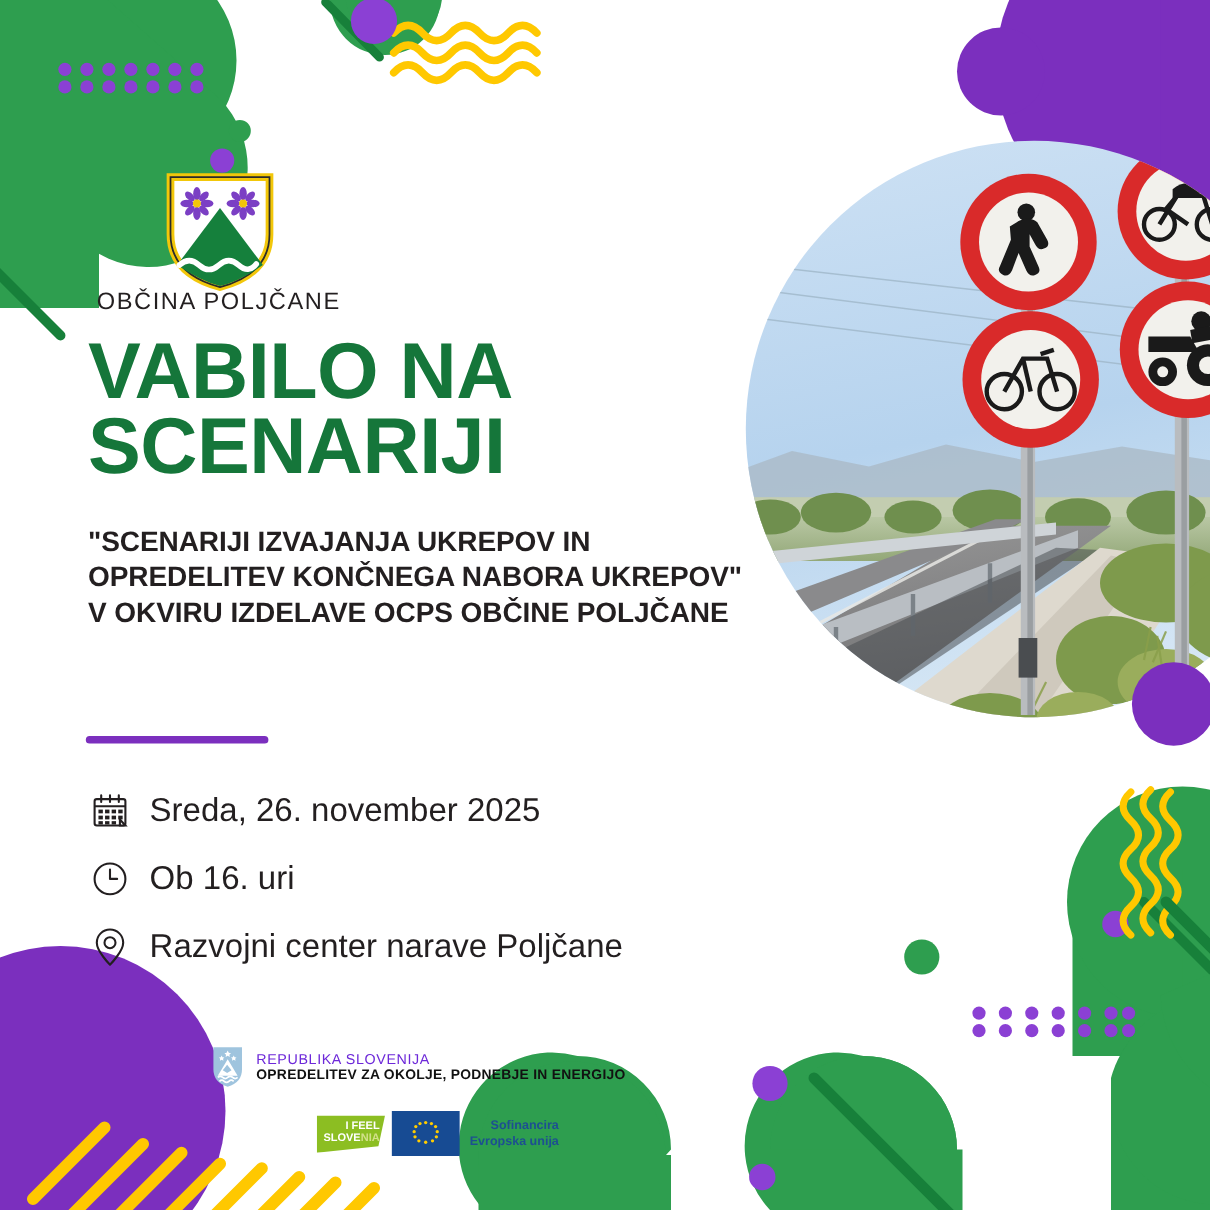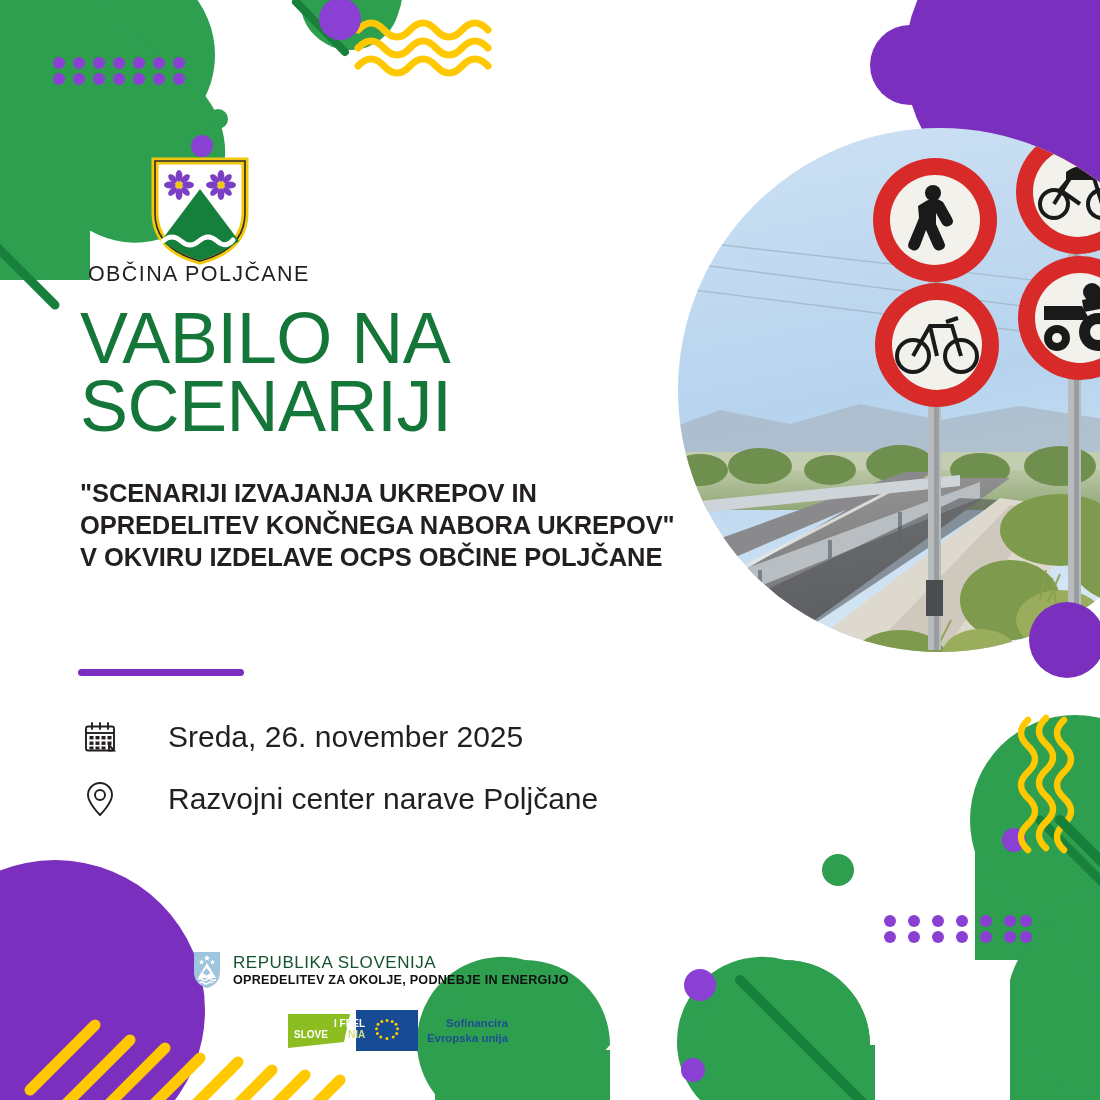--- a/index.html
+++ b/index.html
@@ -10,45 +10,45 @@
   .deco{position:absolute;top:0;left:0;width:1100px;height:1100px;pointer-events:none;}
 
   
   .content{position:absolute;top:0;left:0;width:1100px;height:1100px;}
 
   .crest{position:absolute;left:147px;top:157px;width:106px;height:108px;}
   .muni-name{position:absolute;left:88px;top:262px;font-size:21.5px;letter-spacing:1.4px;
              color:#231f20;font-weight:400;white-space:nowrap;}
 
   .title{position:absolute;left:80px;top:305px;width:640px;font-size:72px;line-height:0.94;
-         font-weight:400;color:#15763a;letter-spacing:-0.5px;}
+         font-weight:700;color:#15763a;letter-spacing:-0.5px;}
   .title .l2{display:block;}
 
   .subtitle{position:absolute;left:80px;top:477px;width:600px;font-size:25.5px;line-height:1.26;
             font-weight:700;color:#231f20;letter-spacing:-0.1px;}
 
   .rule{position:absolute;left:78px;top:669px;width:166px;height:7px;background:#7b2fbe;border-radius:4px;}
 
   .details{position:absolute;left:76px;top:706px;width:640px;}
-  .drow{display:flex;align-items:center;height:62px;gap:32px;}
+  .drow{display:flex;align-items:center;height:62px;}
   .dicon{width:48px;height:44px;flex:0 0 48px;display:flex;align-items:center;justify-content:center;}
   .dtext{font-size:30px;color:#231f20;margin-left:12px;white-space:nowrap;}
 
   
   .gov-logo{position:absolute;left:192px;top:950px;display:flex;align-items:center;}
   .gov-txt{margin-left:11px;line-height:1.16;}
-  .gov-t1{font-size:17px;letter-spacing:0.55px;color:#14532d;}
+  .gov-t1{font-size:13px;letter-spacing:0.55px;color:#6d28d9;}
   .gov-t2{font-size:12.6px;letter-spacing:0.25px;color:#111;font-weight:700;}
 
   .eu-row{position:absolute;left:288px;top:1010px;display:flex;align-items:center;text-align:right;}
   .ifs{width:62px;height:34px;position:relative;}
   .ifs-txt{position:absolute;left:6px;top:4px;font-size:10px;font-weight:700;line-height:1.18;color:#ffffff;}
   .ifs-txt .sl1{color:#ffffff;}
   .ifs-txt .sl2{color:#ffffff;}
-  .ifs-txt .dim{color:#d2e08a;margin-left:20px;}
+  .ifs-txt .dim{color:#d2e08a;}
   .euflag{width:62px;height:41px;margin-left:6px;}
   .eu-cap{margin-left:9px;font-size:11.4px;font-weight:700;line-height:1.25;color:#1d4f91;}
 </style>
 </head>
 <body>
 
 <div class="poster">
 
   <svg class="deco" viewBox="0 0 1100 1100">
     <defs>
@@ -368,20 +368,29 @@
               <rect x="6.5" y="26.5" width="4" height="3"></rect>
                 <rect x="12.5" y="26.5" width="4" height="3"></rect>
               <rect x="18.5" y="26.5" width="4" height="3"></rect>
             </g>
             <path d="M 26 25 L 31 30.5 L 26 30.5 Z" fill="#ffffff"></path>
           </svg>
         </span>
         <span class="dtext">Sreda, 26. november 2025</span>
       </div>
 
+      <div class="drow">
+        <span class="dicon">
+          <svg width="34" height="34" viewBox="0 0 34 34" fill="none" stroke="#231f20" stroke-width="1.9">
+            <circle cx="17" cy="17" r="14"></circle>
+            <path d="M 17 8.5 L 17 17 L 23.5 17" stroke-linecap="round" stroke-linejoin="round"></path>
+          </svg>
+        </span>
+        <span class="dtext">Ob 16. uri</span>
+      </div>
 
       <div class="drow">
         <span class="dicon">
           <svg width="34" height="36" viewBox="0 0 34 36" fill="none" stroke="#231f20" stroke-width="1.9">
             <path d="M 17 34 C 17 34 29 22 29 14 A 12 12 0 1 0 5 14 C 5 22 17 34 17 34 Z" stroke-linejoin="round"></path>
             <circle cx="17" cy="14" r="5"></circle>
           </svg>
         </span>
         <span class="dtext">Razvojni center narave Poljčane</span>
       </div>

